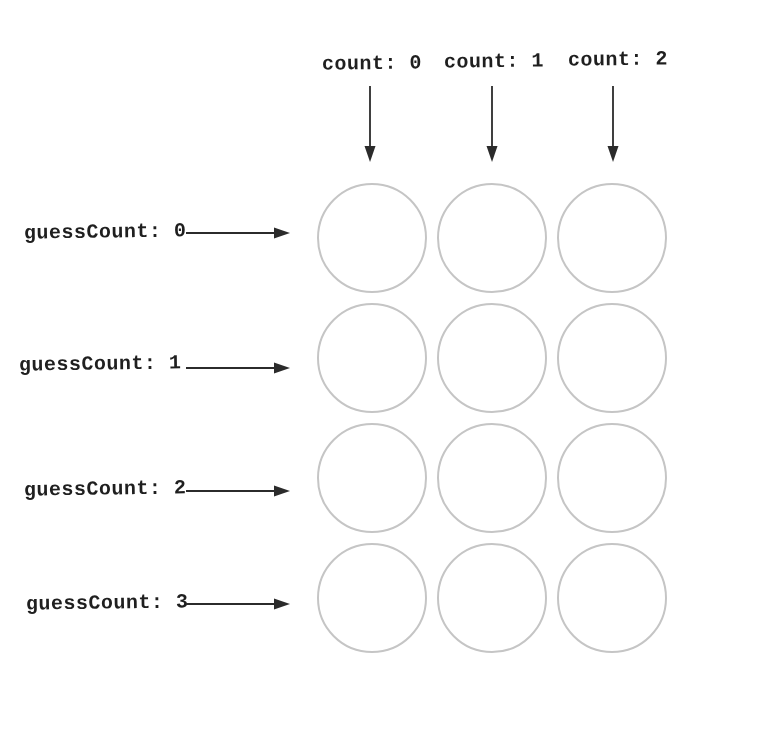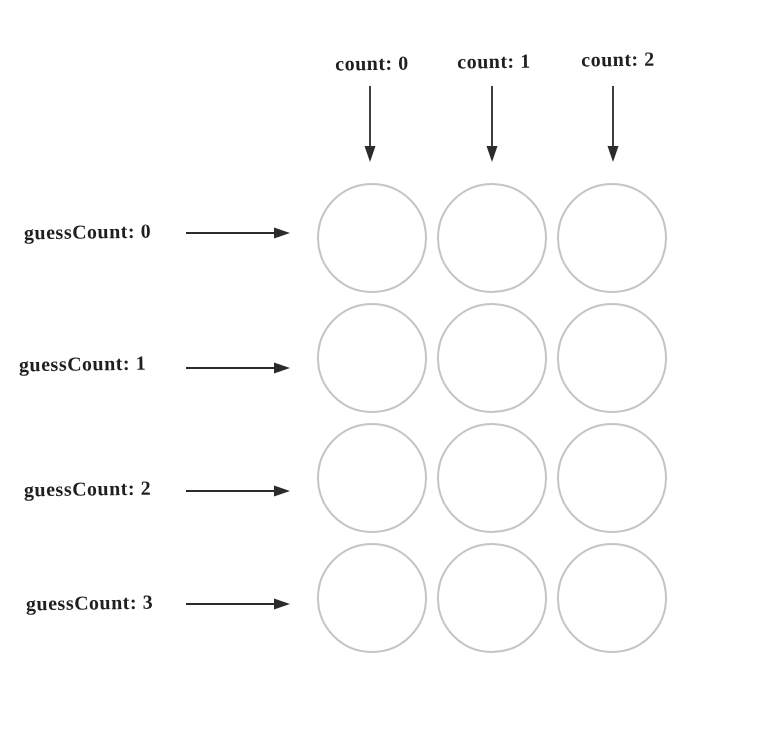--- a/index.html
+++ b/index.html
@@ -9,21 +9,21 @@
     --circle-stroke: #c5c5c5;
   }
   * { margin: 0; padding: 0; box-sizing: border-box; }
   html, body { background: var(--background); }
   .canvas {
     position: relative;
     width: 768px;
     height: 747px;
     background: var(--background);
     overflow: hidden;
-    font-family: Liberation Serif, serif;
+    font-family: Liberation Mono, monospace;
   }
   .col-header {
     position: absolute;
     transform: translateX(-50%) rotate(-0.6deg);
     font-size: 20px;
     font-weight: 600;
     letter-spacing: 0.5px;
     color: var(--text);
     white-space: nowrap;
   }

